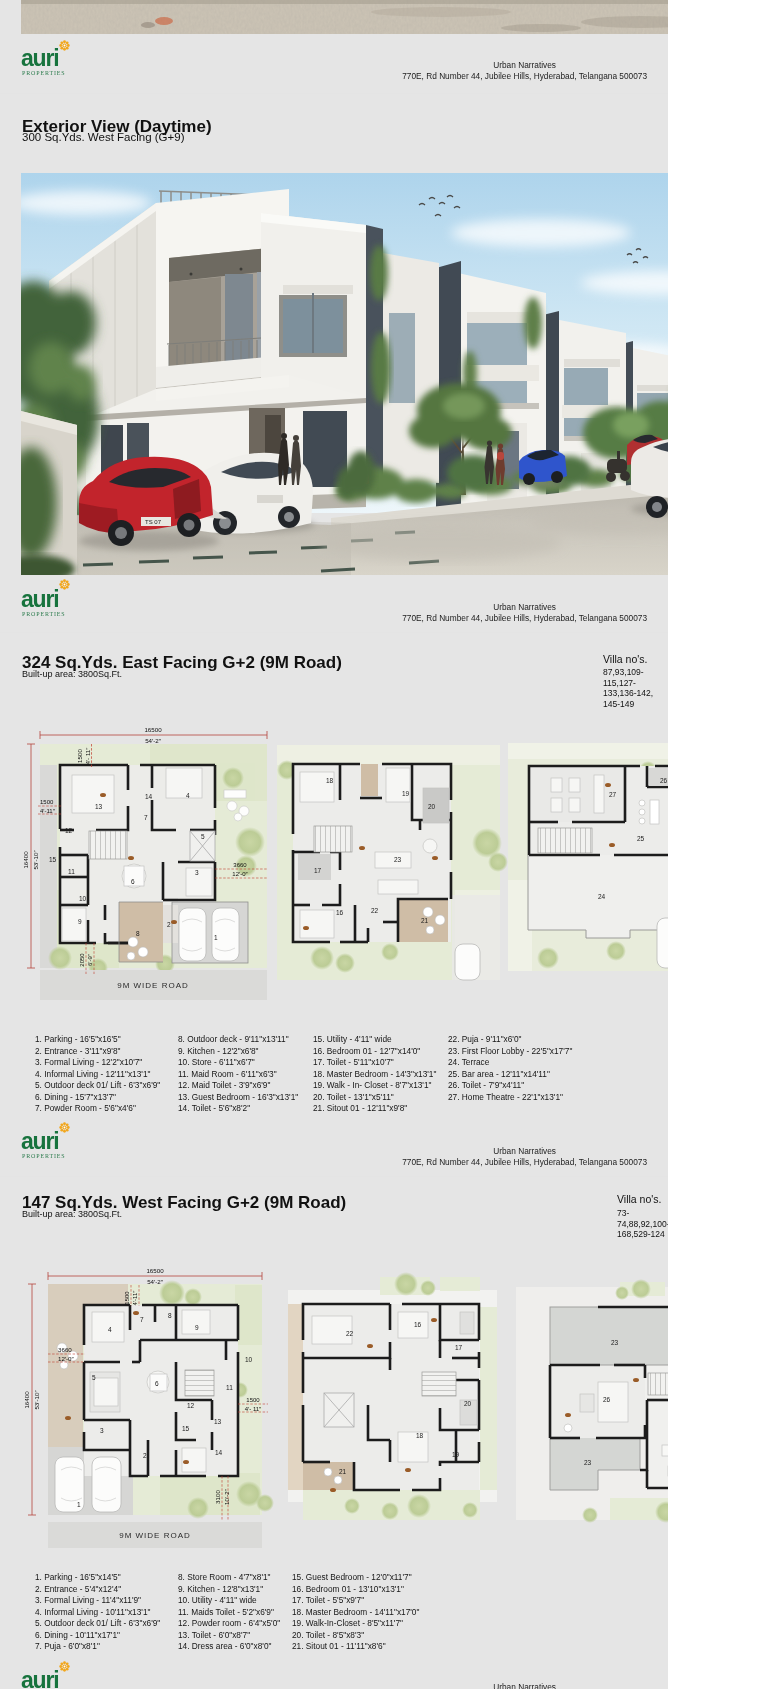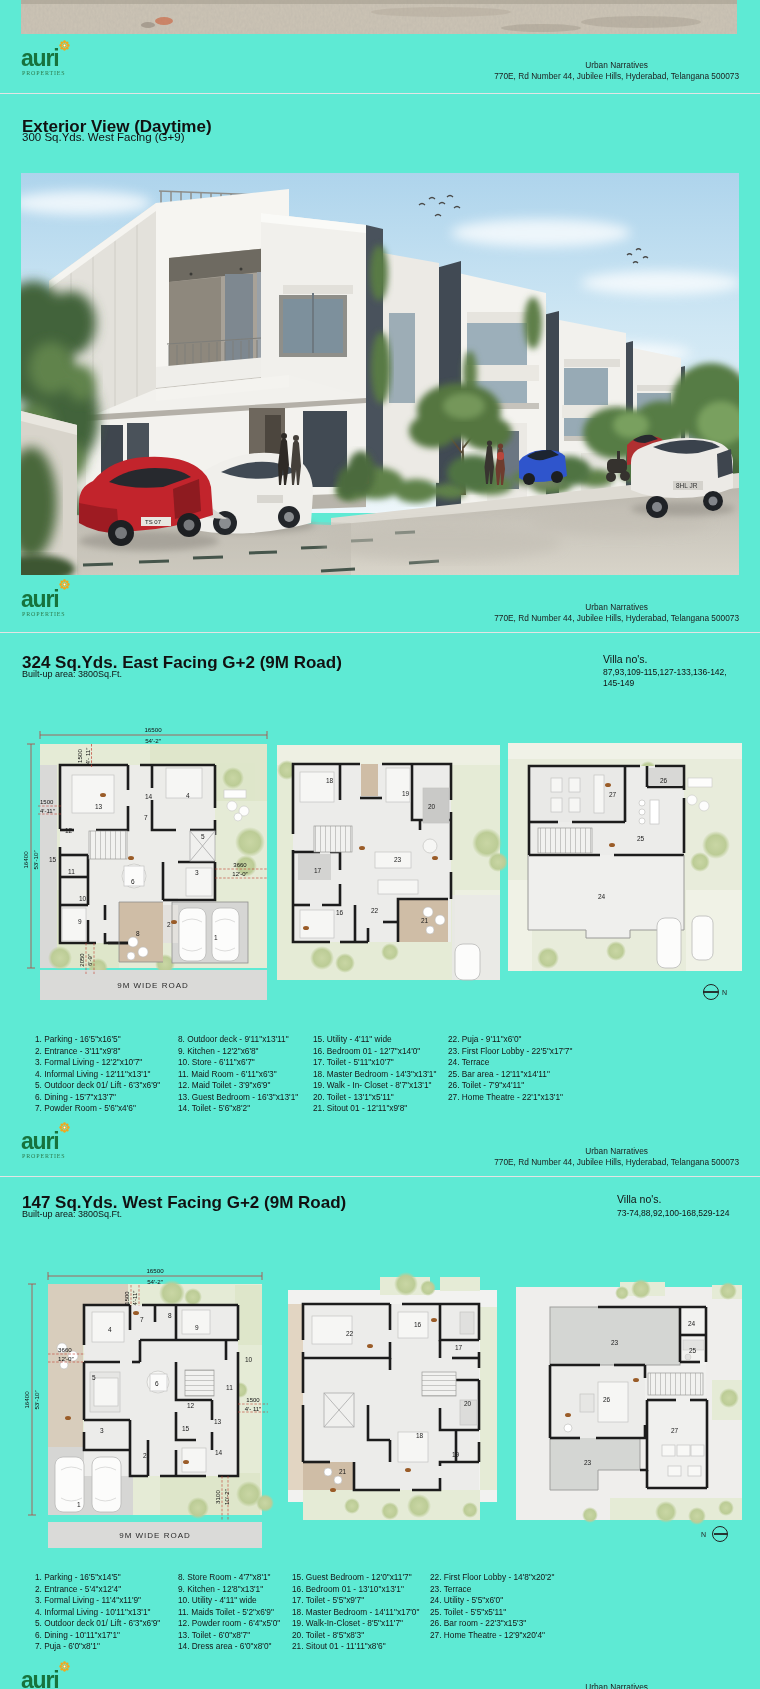--- a/index.html
+++ b/index.html
@@ -1,16 +1,16 @@
 <!DOCTYPE html>
 <html><head>
 <meta charset="utf-8">
 <style>
 html,body{margin:0;padding:0}
-.page{position:relative;width:760px;height:1689px;background:#5eead4;font-family:"Liberation Sans",sans-serif;overflow:hidden}
+.page{position:relative;width:668px;height:1689px;background:#e5e5e5;font-family:"Liberation Sans",sans-serif;overflow:hidden}
 .abs{position:absolute}
 .logo-auri{font-weight:bold;color:#17733d;font-size:23px;letter-spacing:-1.2px;line-height:0.82;margin-left:-1px}
 .logo-prop{font-family:"Liberation Serif",serif;color:#2e7d4f;font-size:6px;letter-spacing:0.85px;margin-top:2px}
 .addr{font-size:8.3px;color:#1c1c1c;text-align:center;line-height:10.5px}
 .h1{font-weight:bold;font-size:17px;color:#111}
 .h2{font-size:11.5px;color:#111}
 .sub{font-size:9px;color:#111}
 .villano{font-weight:normal;font-size:10.5px;color:#111}
 .villanums{font-size:8.5px;color:#111;line-height:10.5px}
 .divider{height:1px;background:#e4e4e4;width:760px;left:0}
@@ -1267,21 +1267,20 @@
 <g>
  <text x="701" y="1537" font-size="7" fill="#222">N</text>
  <circle cx="720" cy="1534" r="7.5" fill="none" stroke="#222" stroke-width="1"></circle>
  <line x1="714" y1="1534" x2="727" y2="1534" stroke="#222" stroke-width="1.8"></line>
 </g>
 </svg>
 
 <div class="abs legend" style="left:35px;top:1572px">1. Parking - 16'5"x14'5"<br>2. Entrance - 5'4"x12'4"<br>3. Formal Living - 11'4"x11'9"<br>4. Informal Living - 10'11"x13'1"<br>5. Outdoor deck 01/ Lift - 6'3"x6'9"<br>6. Dining - 10'11"x17'1"<br>7. Puja - 6'0"x8'1"</div>
 <div class="abs legend" style="left:178px;top:1572px">8. Store Room - 4'7"x8'1"<br>9. Kitchen - 12'8"x13'1"<br>10. Utility - 4'11" wide<br>11. Maids Toilet - 5'2"x6'9"<br>12. Powder room - 6'4"x5'0"<br>13. Toilet - 6'0"x8'7"<br>14. Dress area - 6'0"x8'0"</div>
 <div class="abs legend" style="left:292px;top:1572px">15. Guest Bedroom - 12'0"x11'7"<br>16. Bedroom 01 - 13'10"x13'1"<br>17. Toilet - 5'5"x9'7"<br>18. Master Bedroom - 14'11"x17'0"<br>19. Walk-In-Closet - 8'5"x11'7"<br>20. Toilet - 8'5"x8'3"<br>21. Sitout 01 - 11'11"x8'6"</div>
-<div class="abs legend" style="left:430px;top:1572px">22. First Floor Lobby - 14'8"x20'2"<br>23. Terrace<br>24. Utility - 5'5"x6'0"<br>25. Toilet - 5'5"x5'11"<br>26. Bar room - 22'3"x15'3"<br>27. Home Theatre - 12'9"x20'4"</div>
 
 <div class="abs" style="left:22px;top:1671px">
   <div class="logo-auri">auri</div>
 
 </div>
 
 <svg class="abs" style="left:59px;top:1661px" width="11" height="11" viewBox="0 0 14 14">
       <g fill="#f2a71d">
         <circle cx="7" cy="2.2" r="1.8"></circle>
         <circle cx="7" cy="11.8" r="1.8"></circle>

